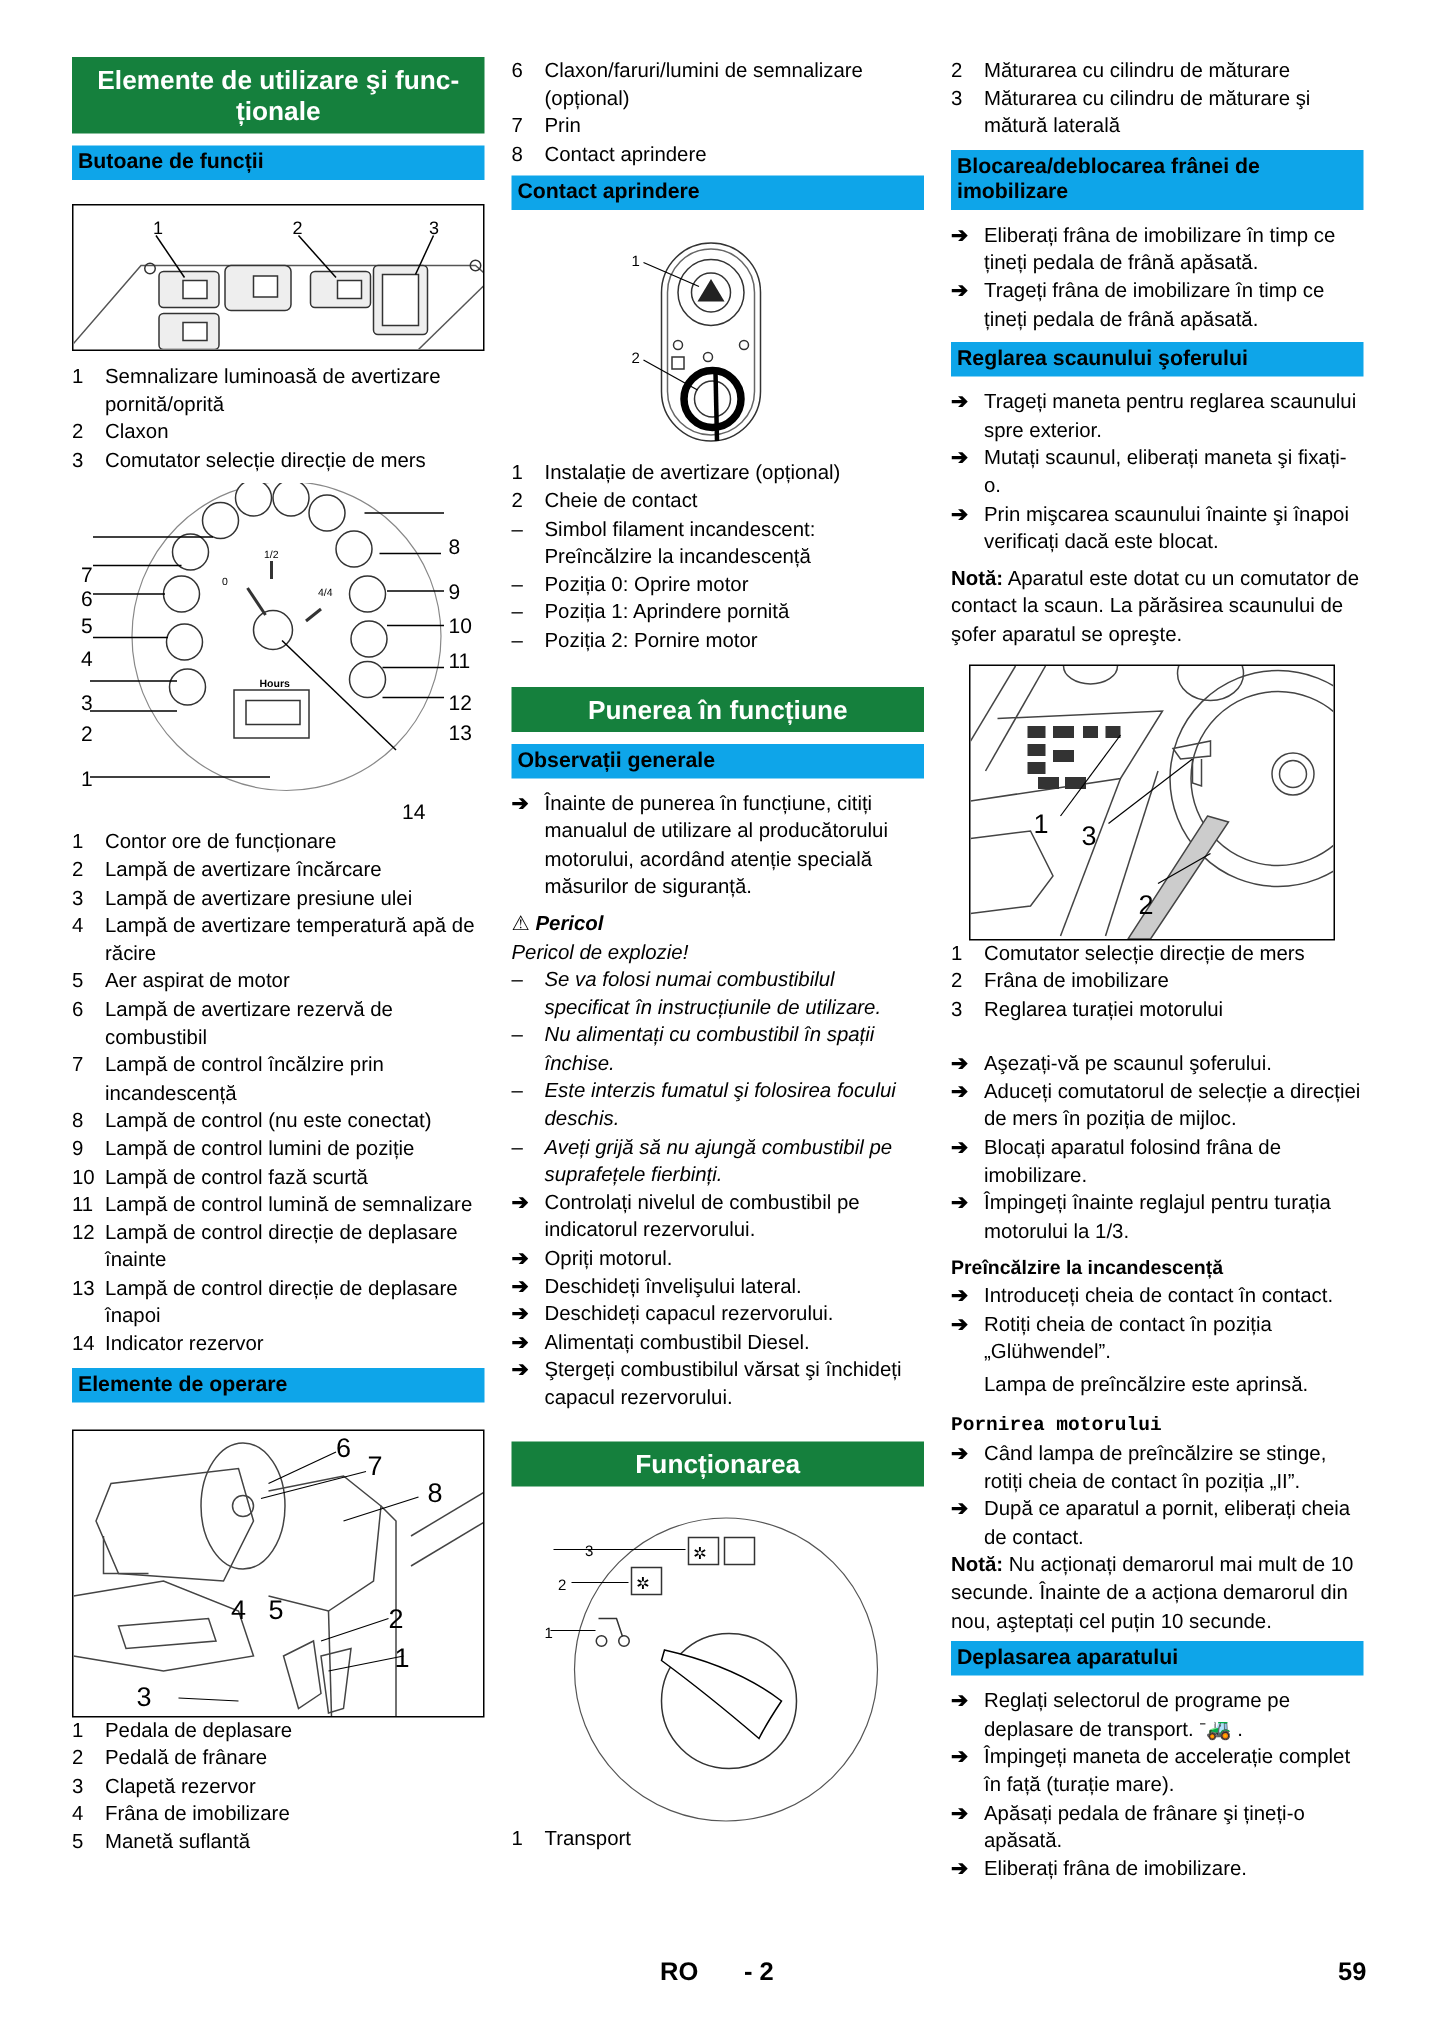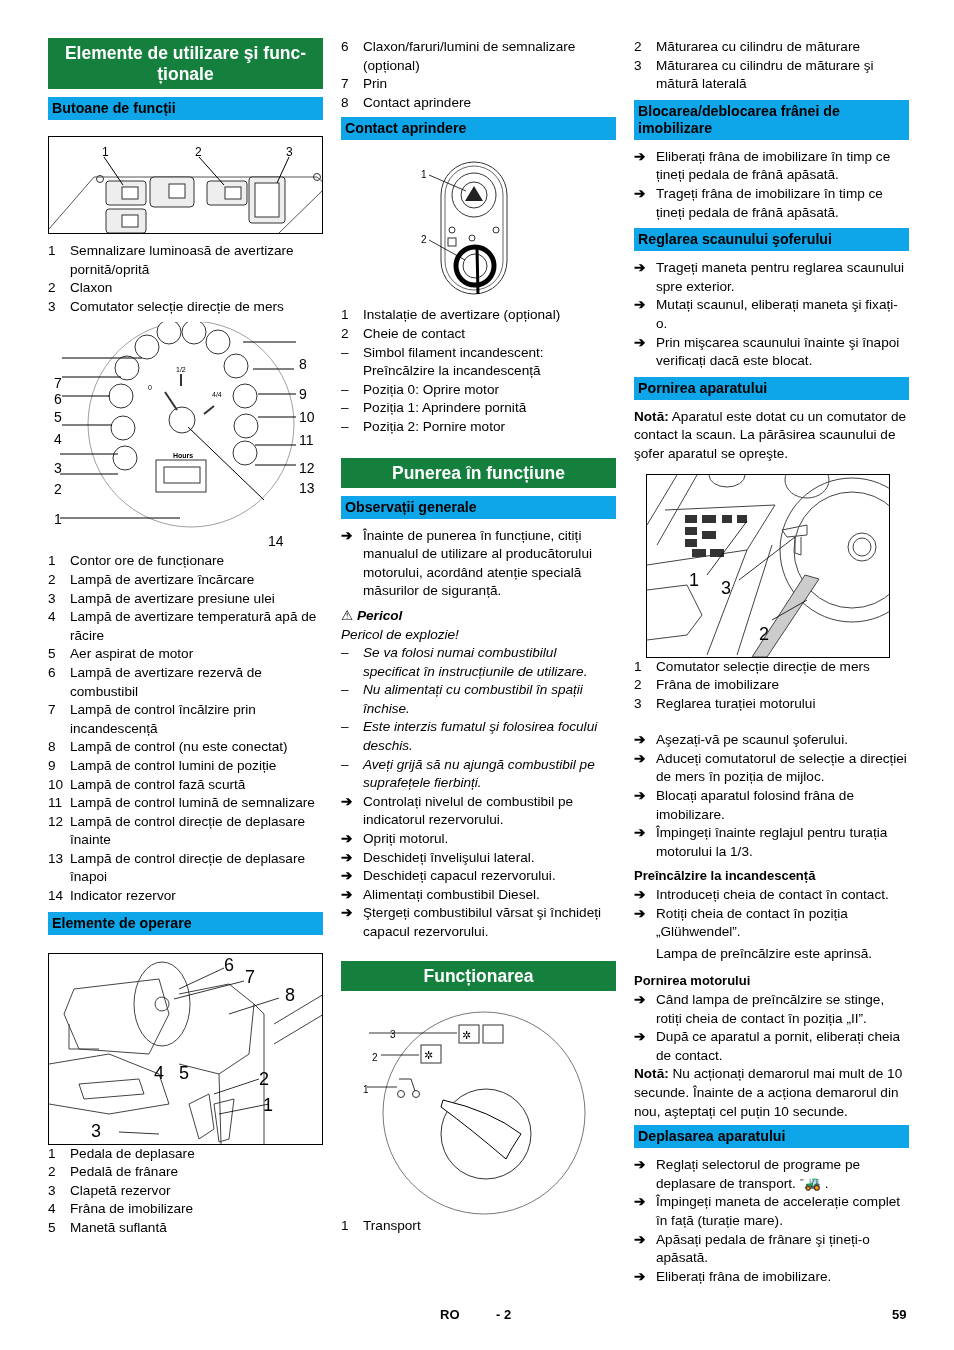--- a/index.html
+++ b/index.html
@@ -15,21 +15,21 @@
   .numlist { margin: 0; padding: 0; list-style: none; }
   .numlist li { display: flex; }
   .numlist .n { width: 22px; flex: none; }
   .arrow li .n { font-weight: bold; }
   .italic { font-style: italic; }
   .p { margin: 0; }
   .fig { border: 1px solid #000; position: relative; background: #fff; overflow: hidden; }
   .fig-noborder { position: relative; }
   .lbl { position: absolute; font-size: 12px; }
   .biglbl { position: absolute; font-size: 18px; }
-  .footer { position: absolute; top: 1306px; font-weight: bold; font-size: 13px; }
+  .footer { position: absolute; top: 1306px; font-weight: bold; font-size: 17px; }
   svg { display: block; }
 </style>
 </head>
 <body>
 
 <div class="col c1">
   <div class="h1">Elemente de utilizare şi func-ționale</div>
 
   <div class="h2">Butoane de funcții</div>
   <div style="height:8px"></div>
@@ -444,21 +444,20 @@
     <li>
         <span class="n">➔</span>
         <span>Mutați scaunul, eliberați maneta şi fixați-o.</span>
       </li>
     <li>
         <span class="n">➔</span>
         <span>Prin mişcarea scaunului înainte şi înapoi verificați dacă este blocat.</span>
       </li>
   </ul>
   <div style="height:6px"></div>
-  <div class="h2">Pornirea aparatului</div>
   <p class="p"><b>Notă:</b><span> Aparatul este dotat cu un comutator de contact la scaun. La părăsirea scaunului de şofer aparatul se opreşte.</span></p>
   <div style="height:10px"></div>
   <div class="fig" style="height:182px;margin-left:12px;width:242px;">
     <svg width="242" height="182" viewBox="0 0 242 182">
       <g fill="none" stroke="#444" stroke-width="1">
         <path d="M0 50 L30 0"></path>
           <path d="M10 70 L50 0"></path>
         <path d="M18 35 L128 30 L100 75 L0 90"></path>
         <ellipse cx="80" cy="0" rx="18" ry="12"></ellipse>
         <ellipse cx="160" cy="5" rx="22" ry="18"></ellipse>
@@ -533,21 +532,21 @@
       </li>
     <li>
         <span class="n">➔</span>
         <span>Rotiți cheia de contact în poziția „Glühwendel”.</span>
       </li>
     <li style="margin-top:3px;">
         <span class="n"></span>
         <span>Lampa de preîncălzire este aprinsă.</span>
       </li>
   </ul>
-  <div class="h3" style="margin-top:9px;">Pornirea motorului</div>
+  <div class="h3" style="margin-top:9px;font-family:Liberation Mono, monospace;">Pornirea motorului</div>
   <ul class="numlist arrow">
     <li>
         <span class="n">➔</span>
         <span>Când lampa de preîncălzire se stinge, rotiți cheia de contact în poziția „II”.</span>
       </li>
     <li>
         <span class="n">➔</span>
         <span>După ce aparatul a pornit, eliberați cheia de contact.</span>
       </li>
   </ul>

